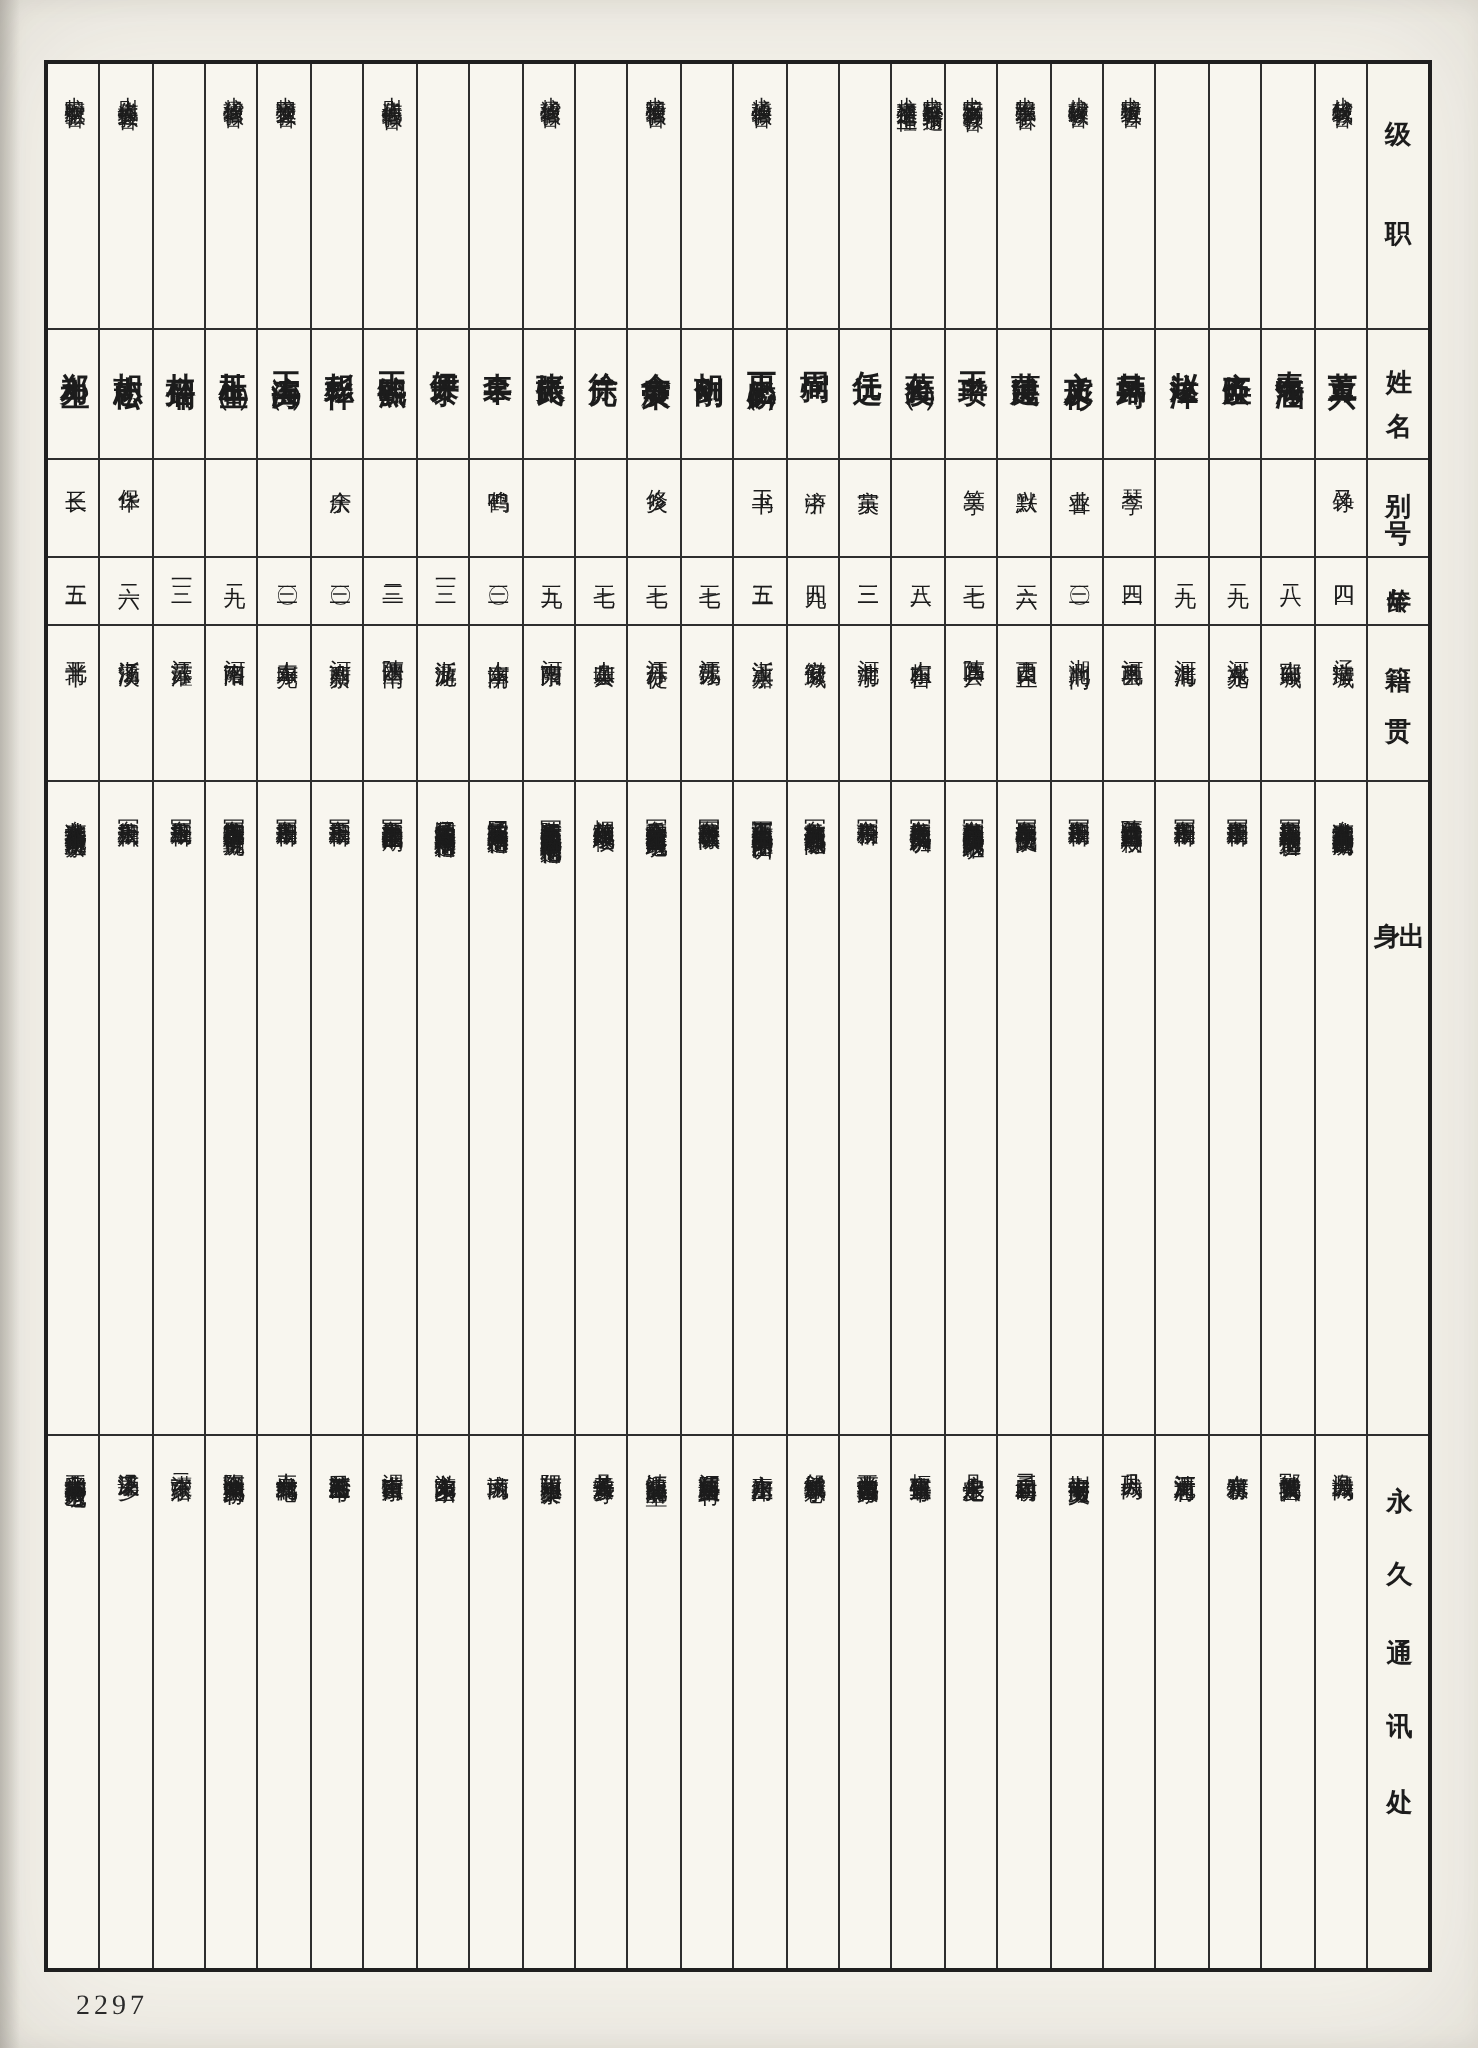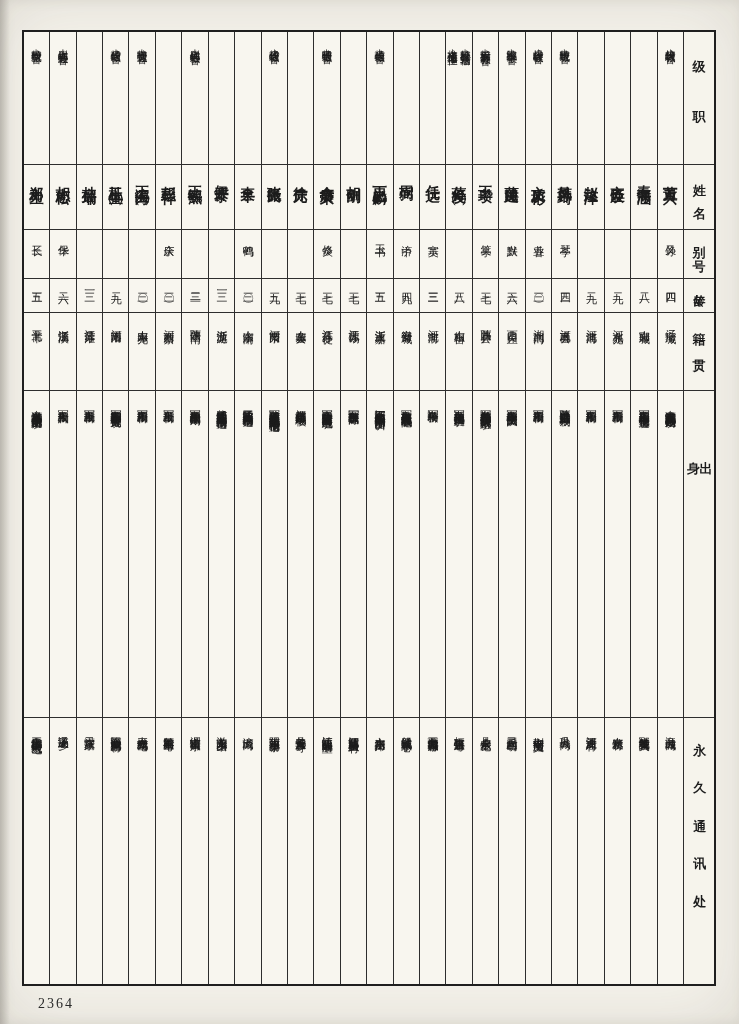--- a/index.html
+++ b/index.html
@@ -651,14 +651,14 @@
           <span class="vt">北平市</span>
         </div>
         <div class="cell r5">
           <span class="vt">东北讲武堂十期步科东北航空侦察班</span>
         </div>
         <div class="cell r6">
           <span class="vt">北平市护国寺街枪厂大坑七号（乙）</span>
         </div>
       </div>
     </div>
-  <div class="pageno">2364</div>
+  <div class="pageno">2297</div>
 </div>
 
 </body></html>

